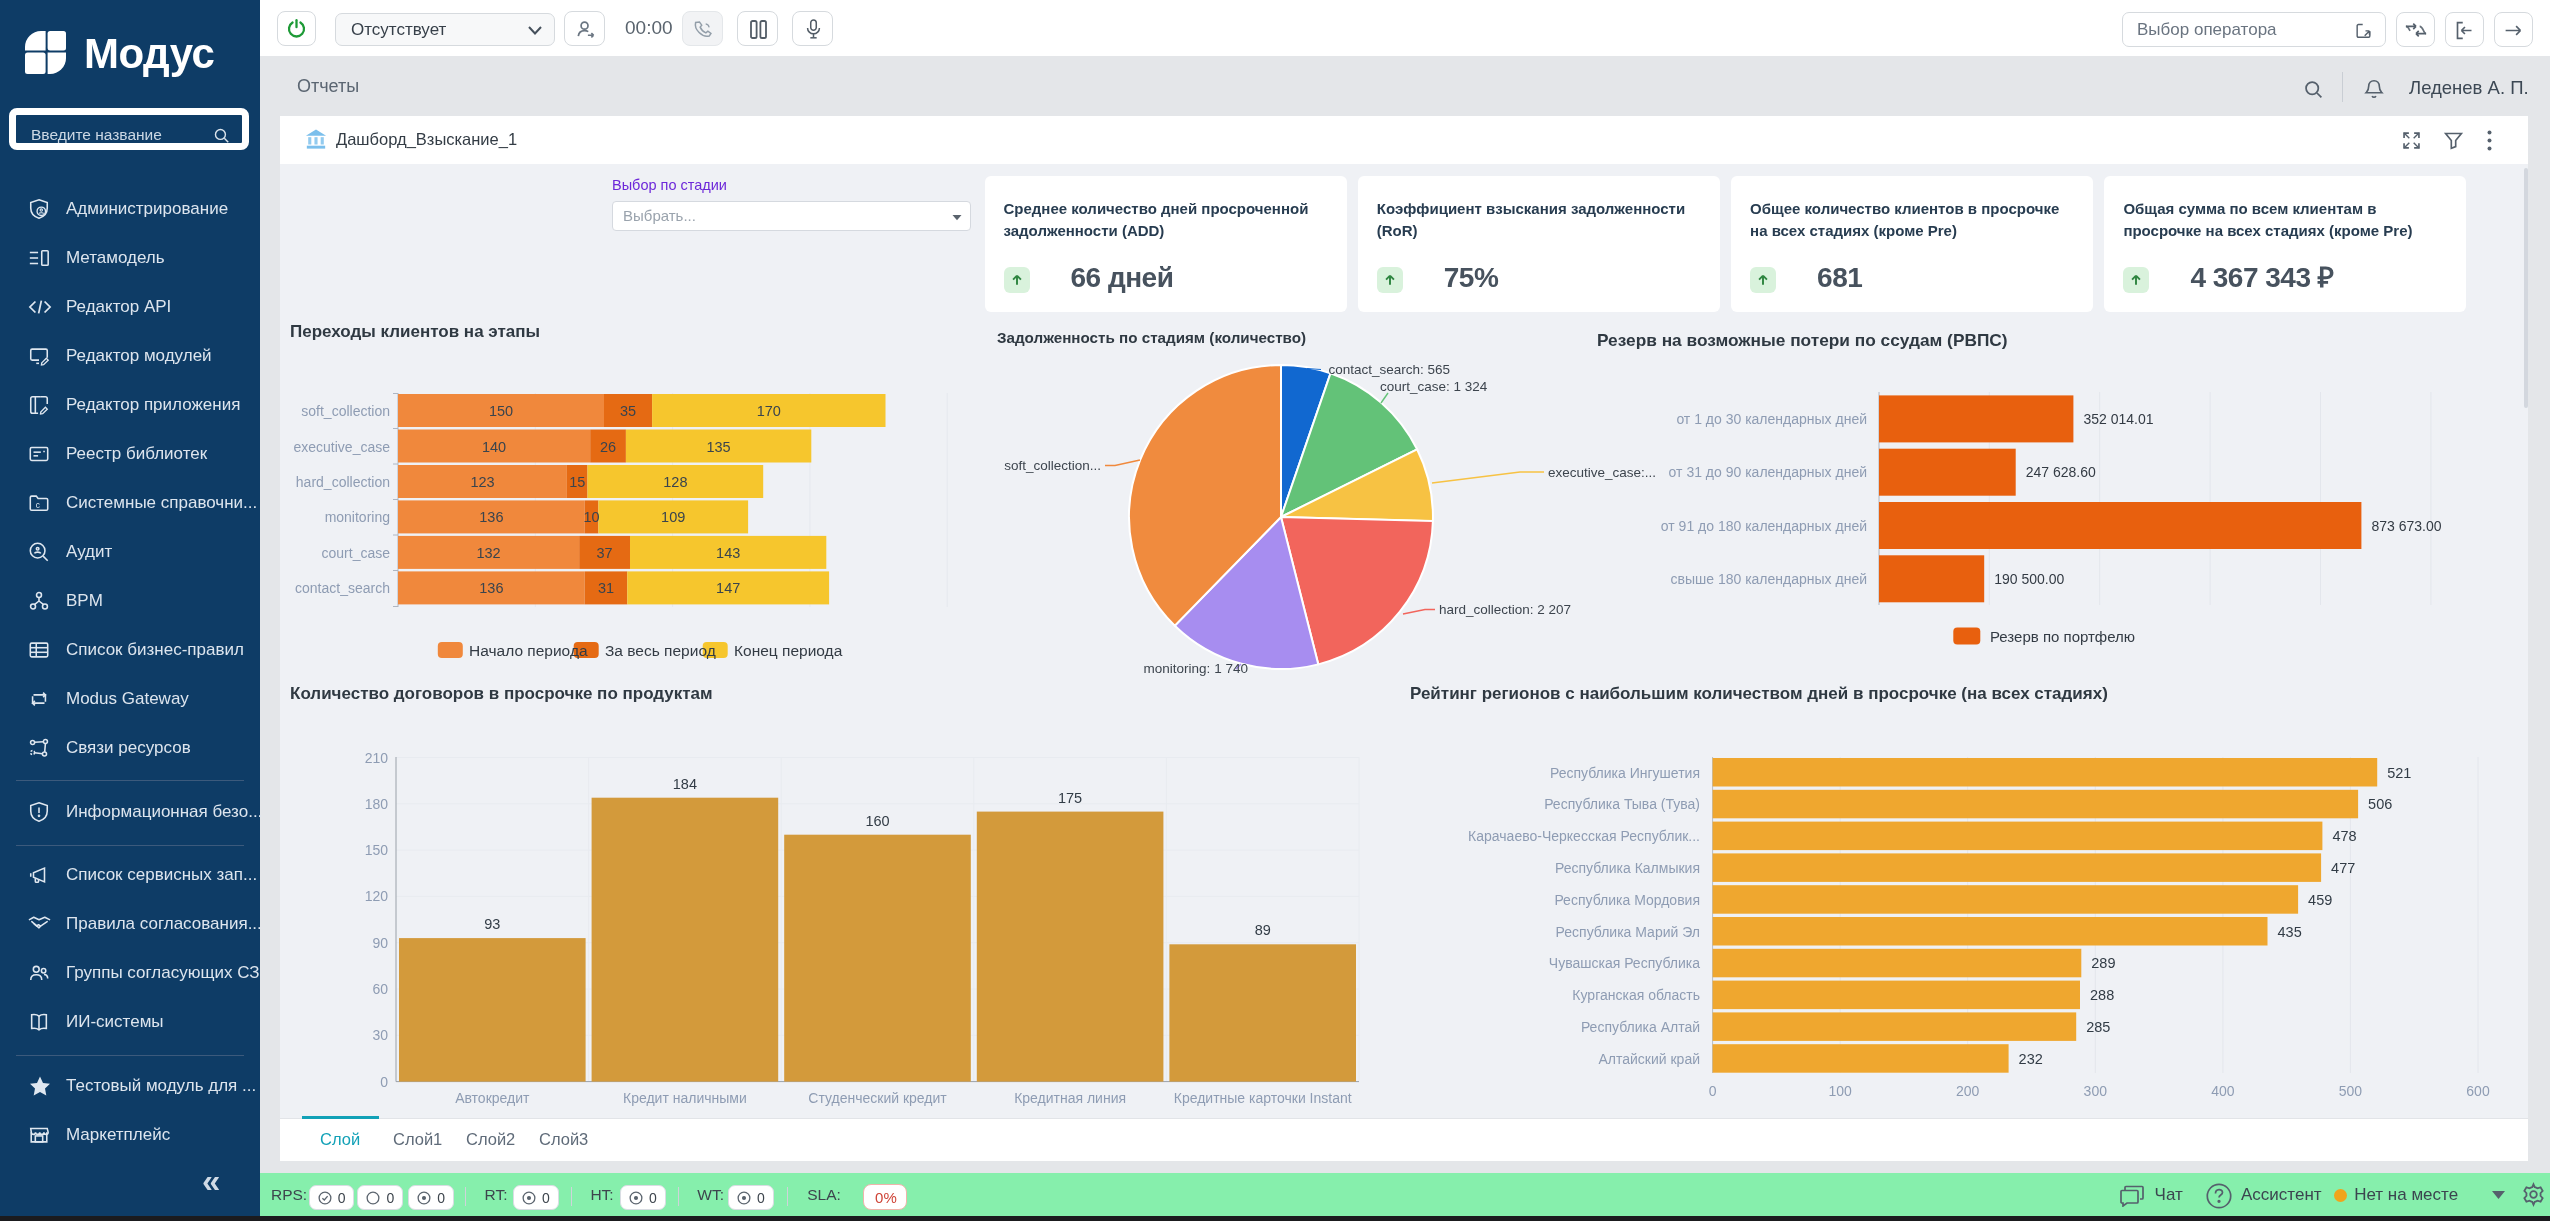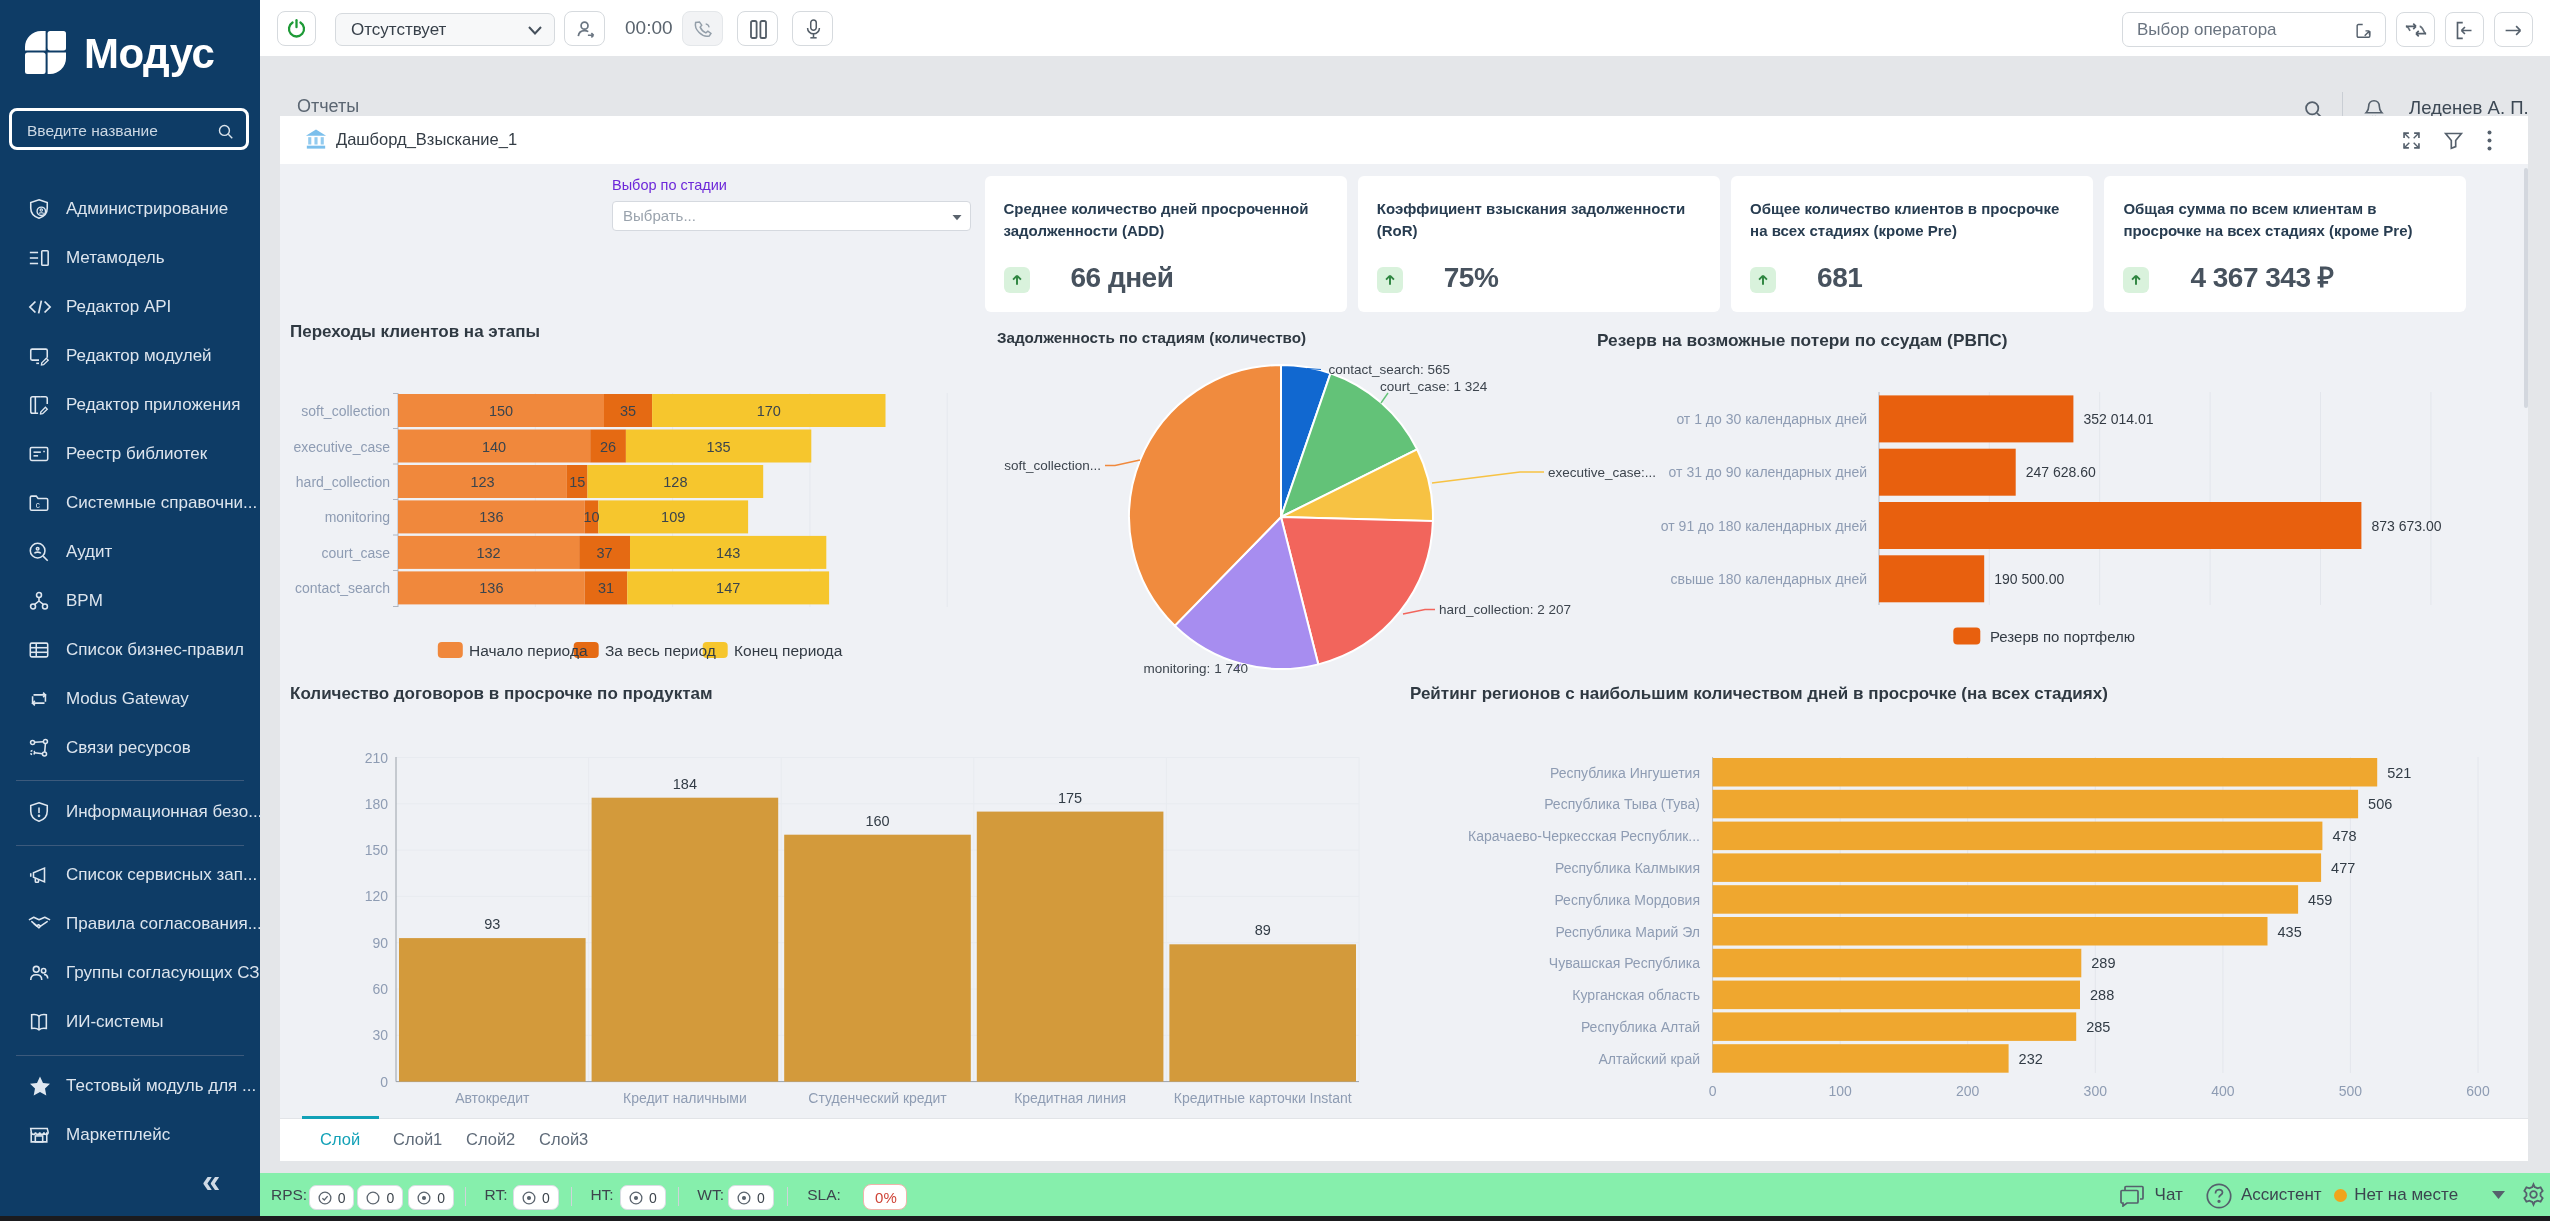--- a/index.html
+++ b/index.html
@@ -1,19 +1,19 @@
 <!DOCTYPE html>
 <html><head>
 <meta charset="utf-8">
 <style>
 * { margin:0; padding:0; box-sizing:border-box; }
 html,body { width:2550px; height:1221px; overflow:hidden; font-family:"Liberation Sans", sans-serif; background:#e4e6e9; }
 #sidebar { position:absolute; left:0; top:0; width:260px; height:1216px; background:#0e3c66; }
 #topbar { position:absolute; left:260px; top:0; width:2290px; height:56px; background:#fff; }
-#band { position:absolute; left:260px; top:56px; width:2290px; height:60px; background:#e4e6e9;margin-top:20px; }
+#band { position:absolute; left:260px; top:56px; width:2290px; height:60px; background:#e4e6e9; }
 #dashheader { position:absolute; left:280px; top:116px; width:2248px; height:48px; background:#fff; }
 #content { position:absolute; left:280px; top:164px; width:2248px; height:954px; background:#eff1f5; }
 #tabbar { position:absolute; left:280px; top:1118px; width:2248px; height:43px; background:#ffffff; }
 #graystrip2 { position:absolute; left:260px; top:1161px; width:2290px; height:12px; background:#e4e6e9; }
 #statusbar { position:absolute; left:260px; top:1173px; width:2290px; height:44px; background:#86efac; }
 #blackstrip { position:absolute; left:0; top:1216px; width:2550px; height:5px; background:#1b1b1e; }
 .mitem { position:absolute; left:0; width:260px; height:48px; color:#dde5ee; font-size:17px; }
 .mitem .txt { position:absolute; left:66px; top:50%; transform:translateY(-50%); white-space:nowrap; }
 .mitem svg { position:absolute; left:28px; top:50%; transform:translateY(-50%); }
 .sdiv { position:absolute; left:16px; width:228px; height:1px; background:#3c5a7c; }
@@ -30,21 +30,21 @@
 </head>
 <body>
 <div id="sidebar">
   <svg style="position:absolute;left:25px;top:31px" width="41" height="43" viewBox="0 0 41 43">
     <path d="M20.6 0 H16 A16 16 0 0 0 0 16 V19.5 H20.6 Z" fill="#fff"></path>
     <rect x="22.6" y="0" width="18.4" height="19.5" rx="2.5" fill="#fff"></rect>
     <rect x="0" y="21.5" width="20.6" height="21.5" rx="2.5" fill="#fff"></rect>
     <path d="M22.6 21.5 H41 V27 A16 16 0 0 1 25 43 H22.6 Z" fill="#fff"></path>
   </svg>
   <div style="position:absolute;left:84px;top:30px;font-size:42px;font-weight:bold;color:#fff;letter-spacing:-0.5px">Модус</div>
-  <div style="position:absolute;left:9px;top:108px;width:240px;height:42px;border:3px solid #ffffff;border-radius:8px;">
+  <div style="position:absolute;left:9px;top:108px;width:240px;height:42px;border:7px solid #ffffff;border-radius:8px;">
     <div style="position:absolute;left:15px;top:11px;font-size:15.5px;color:#ccd8e4">Введите название</div>
     <svg style="position:absolute;right:12px;top:12px" width="17" height="17" viewBox="0 0 24 24" fill="none" stroke="#dbe4ec" stroke-width="2">
         <circle cx="10.5" cy="10.5" r="7"></circle>
         <line x1="16" y1="16" x2="21.5" y2="21.5"></line>
       </svg>
   </div>
   <div class="mitem" style="top:185px">
       <svg width="22" height="22" viewBox="0 0 24 24" fill="none" stroke="#dfe7f0" stroke-width="1.7">
         <path d="M12 2 L21 5 V11 C21 16.5 17.5 20.5 12 22 C6.5 20.5 3 16.5 3 11 V5 Z"></path>
         <circle cx="14.5" cy="14.5" r="4.6" fill="#0e3c66" stroke="#dfe7f0" stroke-width="1.5"></circle>

